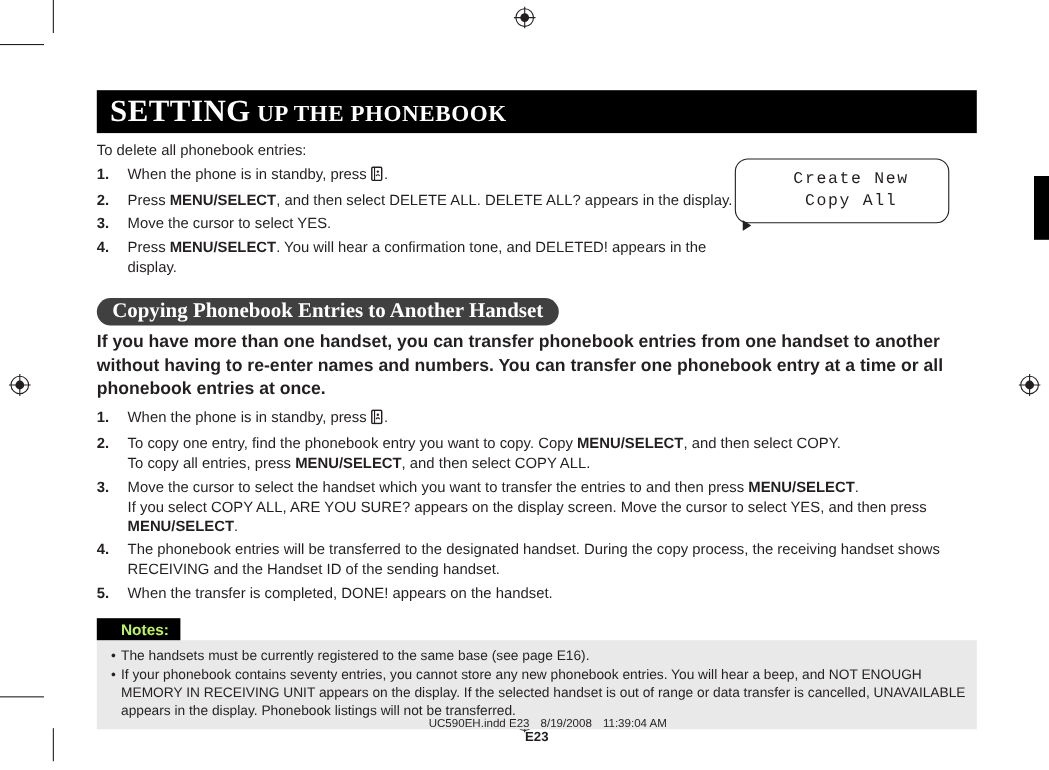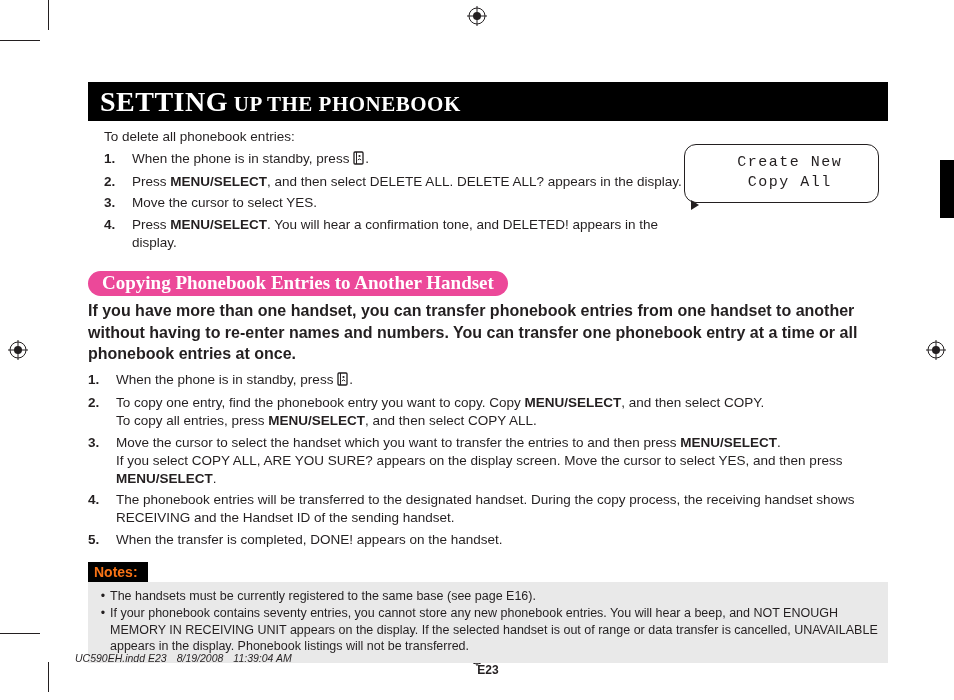--- a/index.html
+++ b/index.html
@@ -41,35 +41,35 @@
   
   .lcd-wrap { position: absolute; left: 580px; top: 15px; width: 195px; text-align: center; }
   .lcd { border: 1.5px solid #231f20; border-radius: 12px; padding: 8px 8px 8px 14px; font-family: "Courier New", monospace; font-size: 15px; letter-spacing: 1.5px; line-height: 1.35; position: relative; }
   .lcd-line { white-space: pre; }
   .lcd-cursor { position: absolute; left: 6px; top: 52px; }
 
   
   .side-tab { position: absolute; right: 0; top: 160px; width: 14px; height: 58px; background: #000; }
 
   
-  .pill { display: inline-block; background: #ec4899; color: #fff; font-family: Georgia, 'Times New Roman', serif; font-weight: bold; font-size: 19px; padding: 1px 14px 2px 14px; border-radius: 13px; margin-top: 16px; }
+  .pill { display: inline-block; background: #404040; color: #fff; font-family: Georgia, 'Times New Roman', serif; font-weight: bold; font-size: 19px; padding: 1px 14px 2px 14px; border-radius: 13px; margin-top: 16px; }
 
   .para { font-size: 16px; margin-top: 4px; line-height: 1.35; font-weight: bold; }
 
   
-  .notes-label { display: inline-block; background: #000; color: #f97316; font-weight: bold; font-size: 14px; padding: 2px 10px 2px 6px; margin-top: 10px; font-family: Arial, sans-serif; text-align: right; }
+  .notes-label { display: inline-block; background: #000; color: #bef264; font-weight: bold; font-size: 14px; padding: 2px 10px 2px 22px; margin-top: 10px; font-family: Arial, sans-serif; text-align: right; }
   .notes-box { background: #e9e9e9; padding: 6px 8px 8px 8px; font-size: 12.5px; line-height: 1.35; font-family: Arial, sans-serif; }
   .notes-box ul { list-style: none; }
   .notes-box li { display: flex; }
   .notes-box .bul { width: 14px; flex: 0 0 14px; text-align: center; }
 
   .page-num { text-align: center; font-weight: bold; font-size: 12px; margin-top: 0; width: 100%; }
 
   
-  .footer { position: absolute; left: 75px; top: 652px; width: 812px; font-size: 10.5px; display: flex; justify-content: flex-start; font-style: italic; }
+  .footer { position: absolute; left: 92px; top: 652px; width: 812px; font-size: 10.5px; display: flex; justify-content: center; }
   .footer .r span { margin-left: 10px; }
 
   
   svg.book { width: 12px; height: 14px; }
 
   
   .first-block { width: 580px; }
 </style>
 </head>
 <body>
@@ -115,21 +115,21 @@
   <div class="crop crop-v crop-bl-v"></div>
 
   <div class="side-tab"></div>
 
   <div class="content">
 
     <div class="title-bar">
       <span class="title-big">SETTING</span><span class="title-small"> UP THE PHONEBOOK</span>
     </div>
 
-    <div style="position: relative; margin-left: 16px;">
+    <div style="position: relative;">
 
       <div class="first-block">
         <p class="intro">To delete all phonebook entries:</p>
 
         <ol class="steps">
           <li>
             <span class="num">1.</span>
             <span class="step-body">
               <span>When the phone is in standby, press </span><span class="inline-icon"><svg class="book" viewBox="0 0 12 14">
                     <rect x="1" y="1" width="9" height="12" rx="1" fill="none" stroke="#231f20" stroke-width="1.3"></rect>

